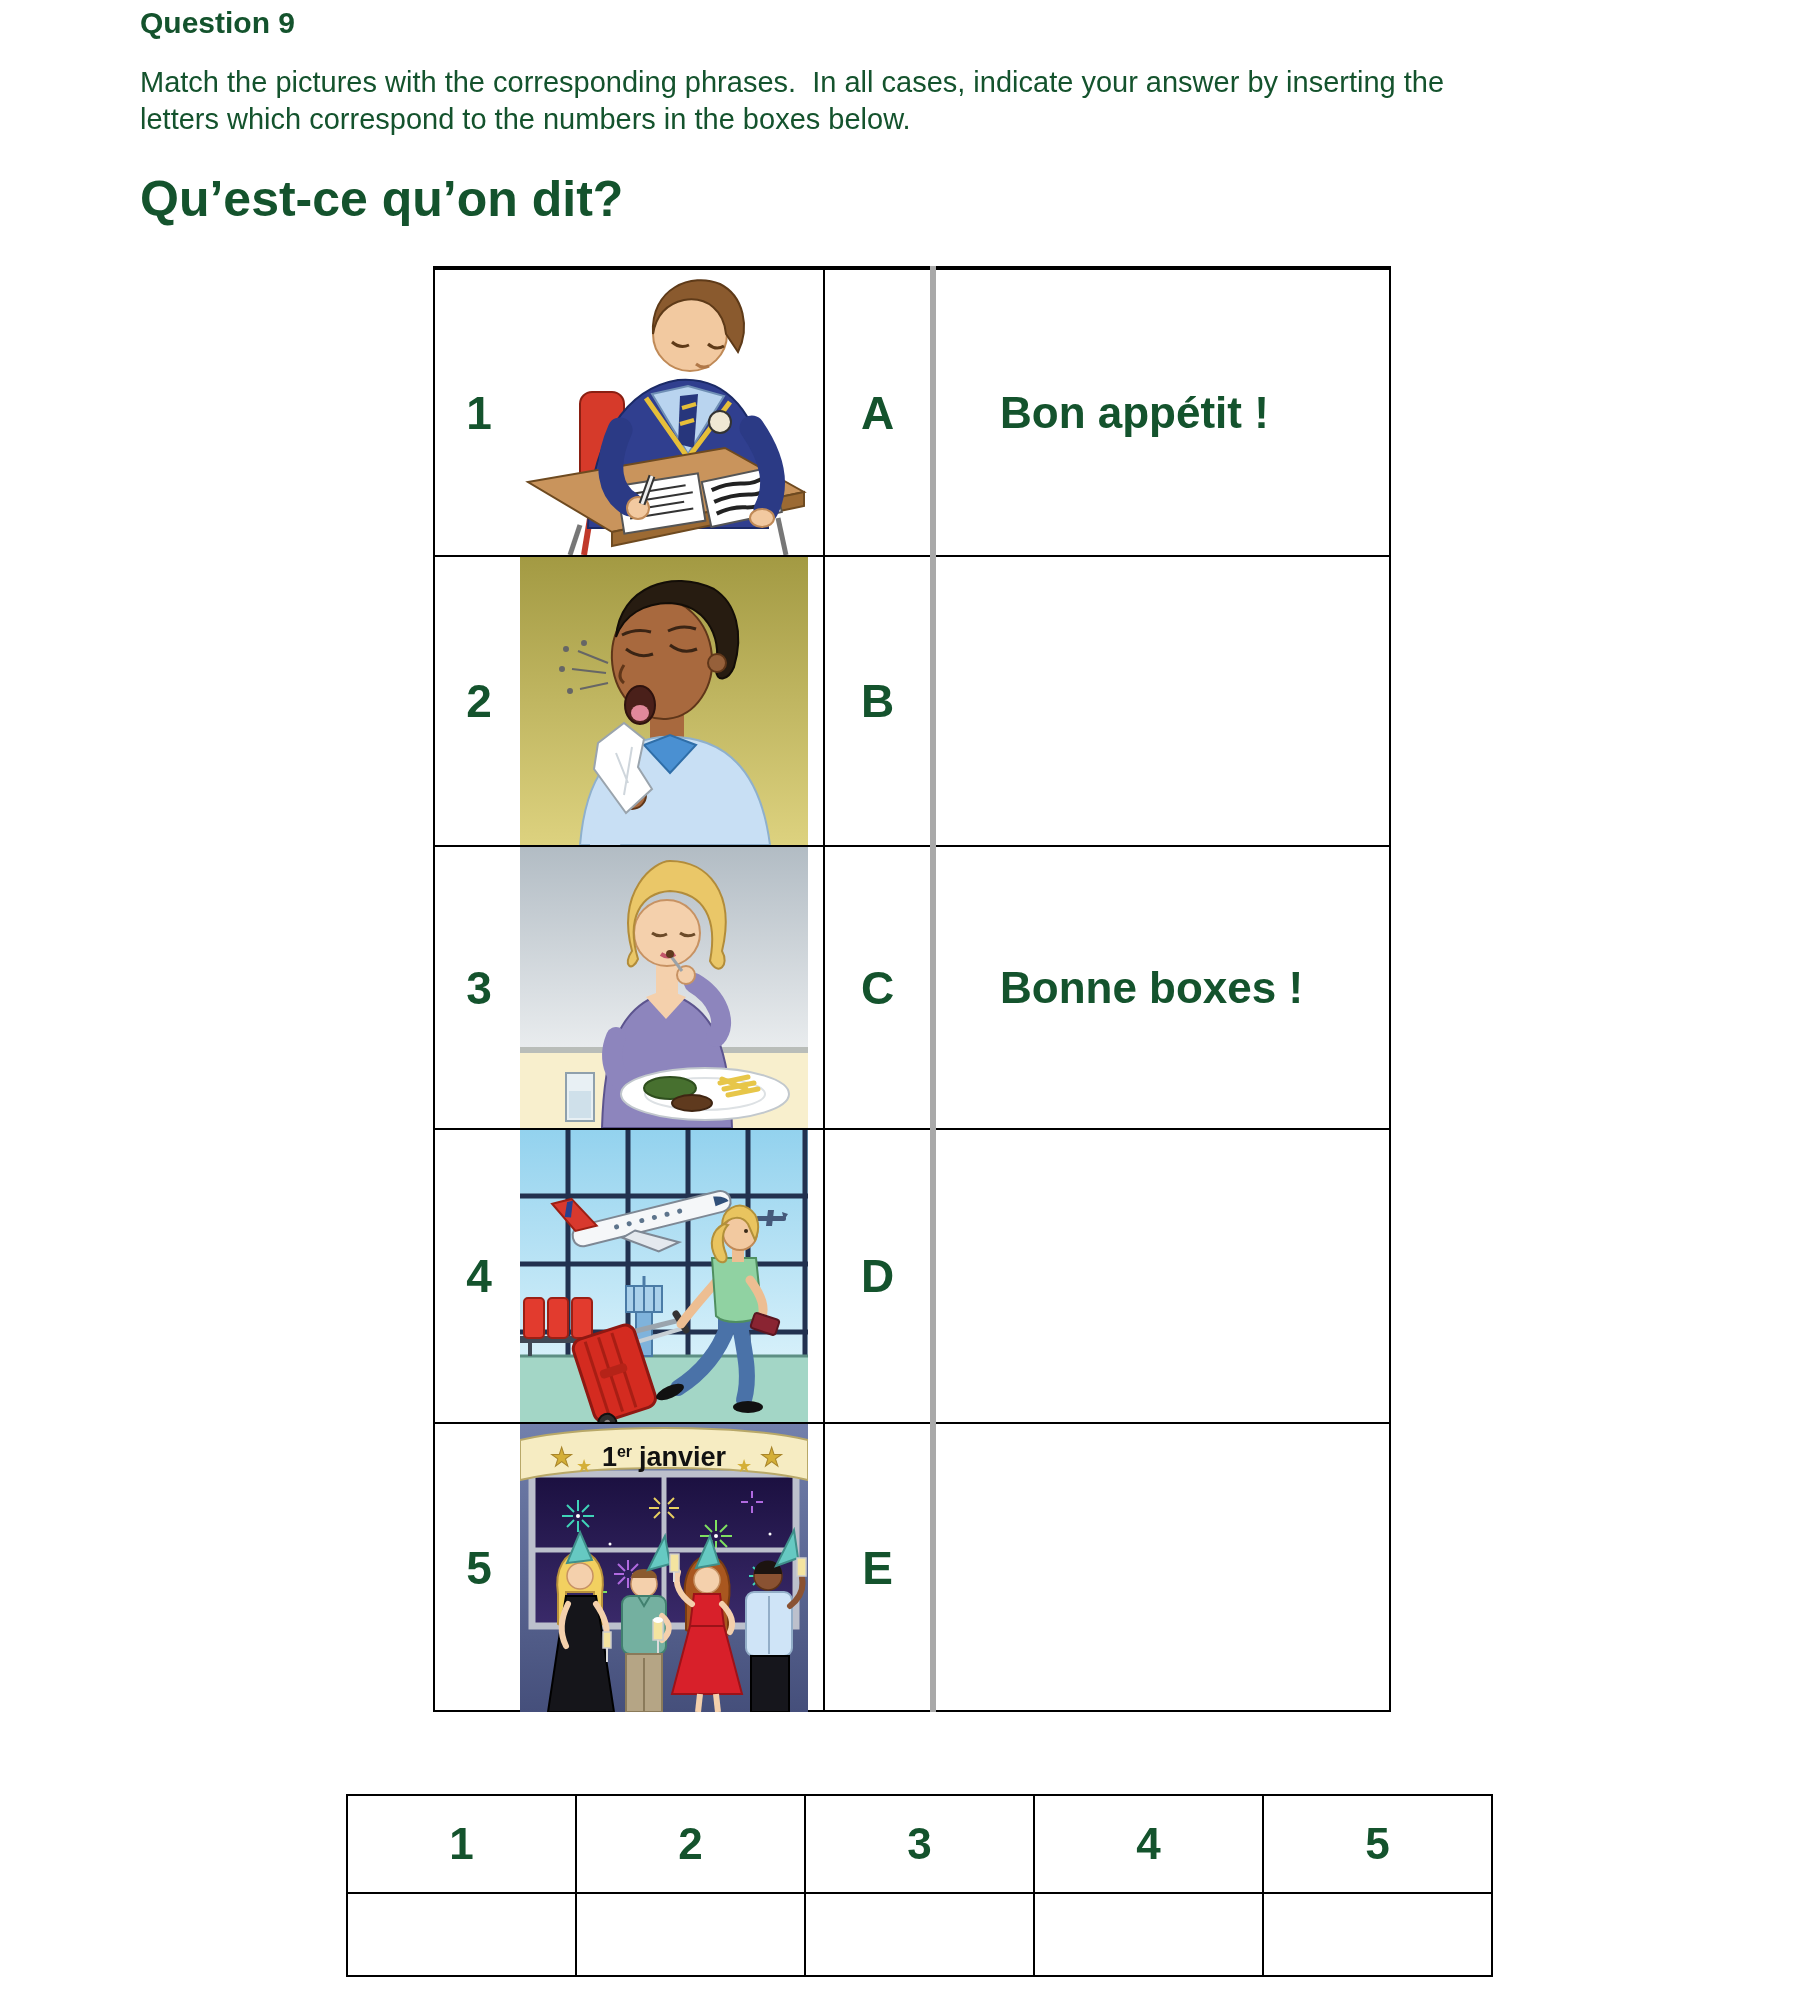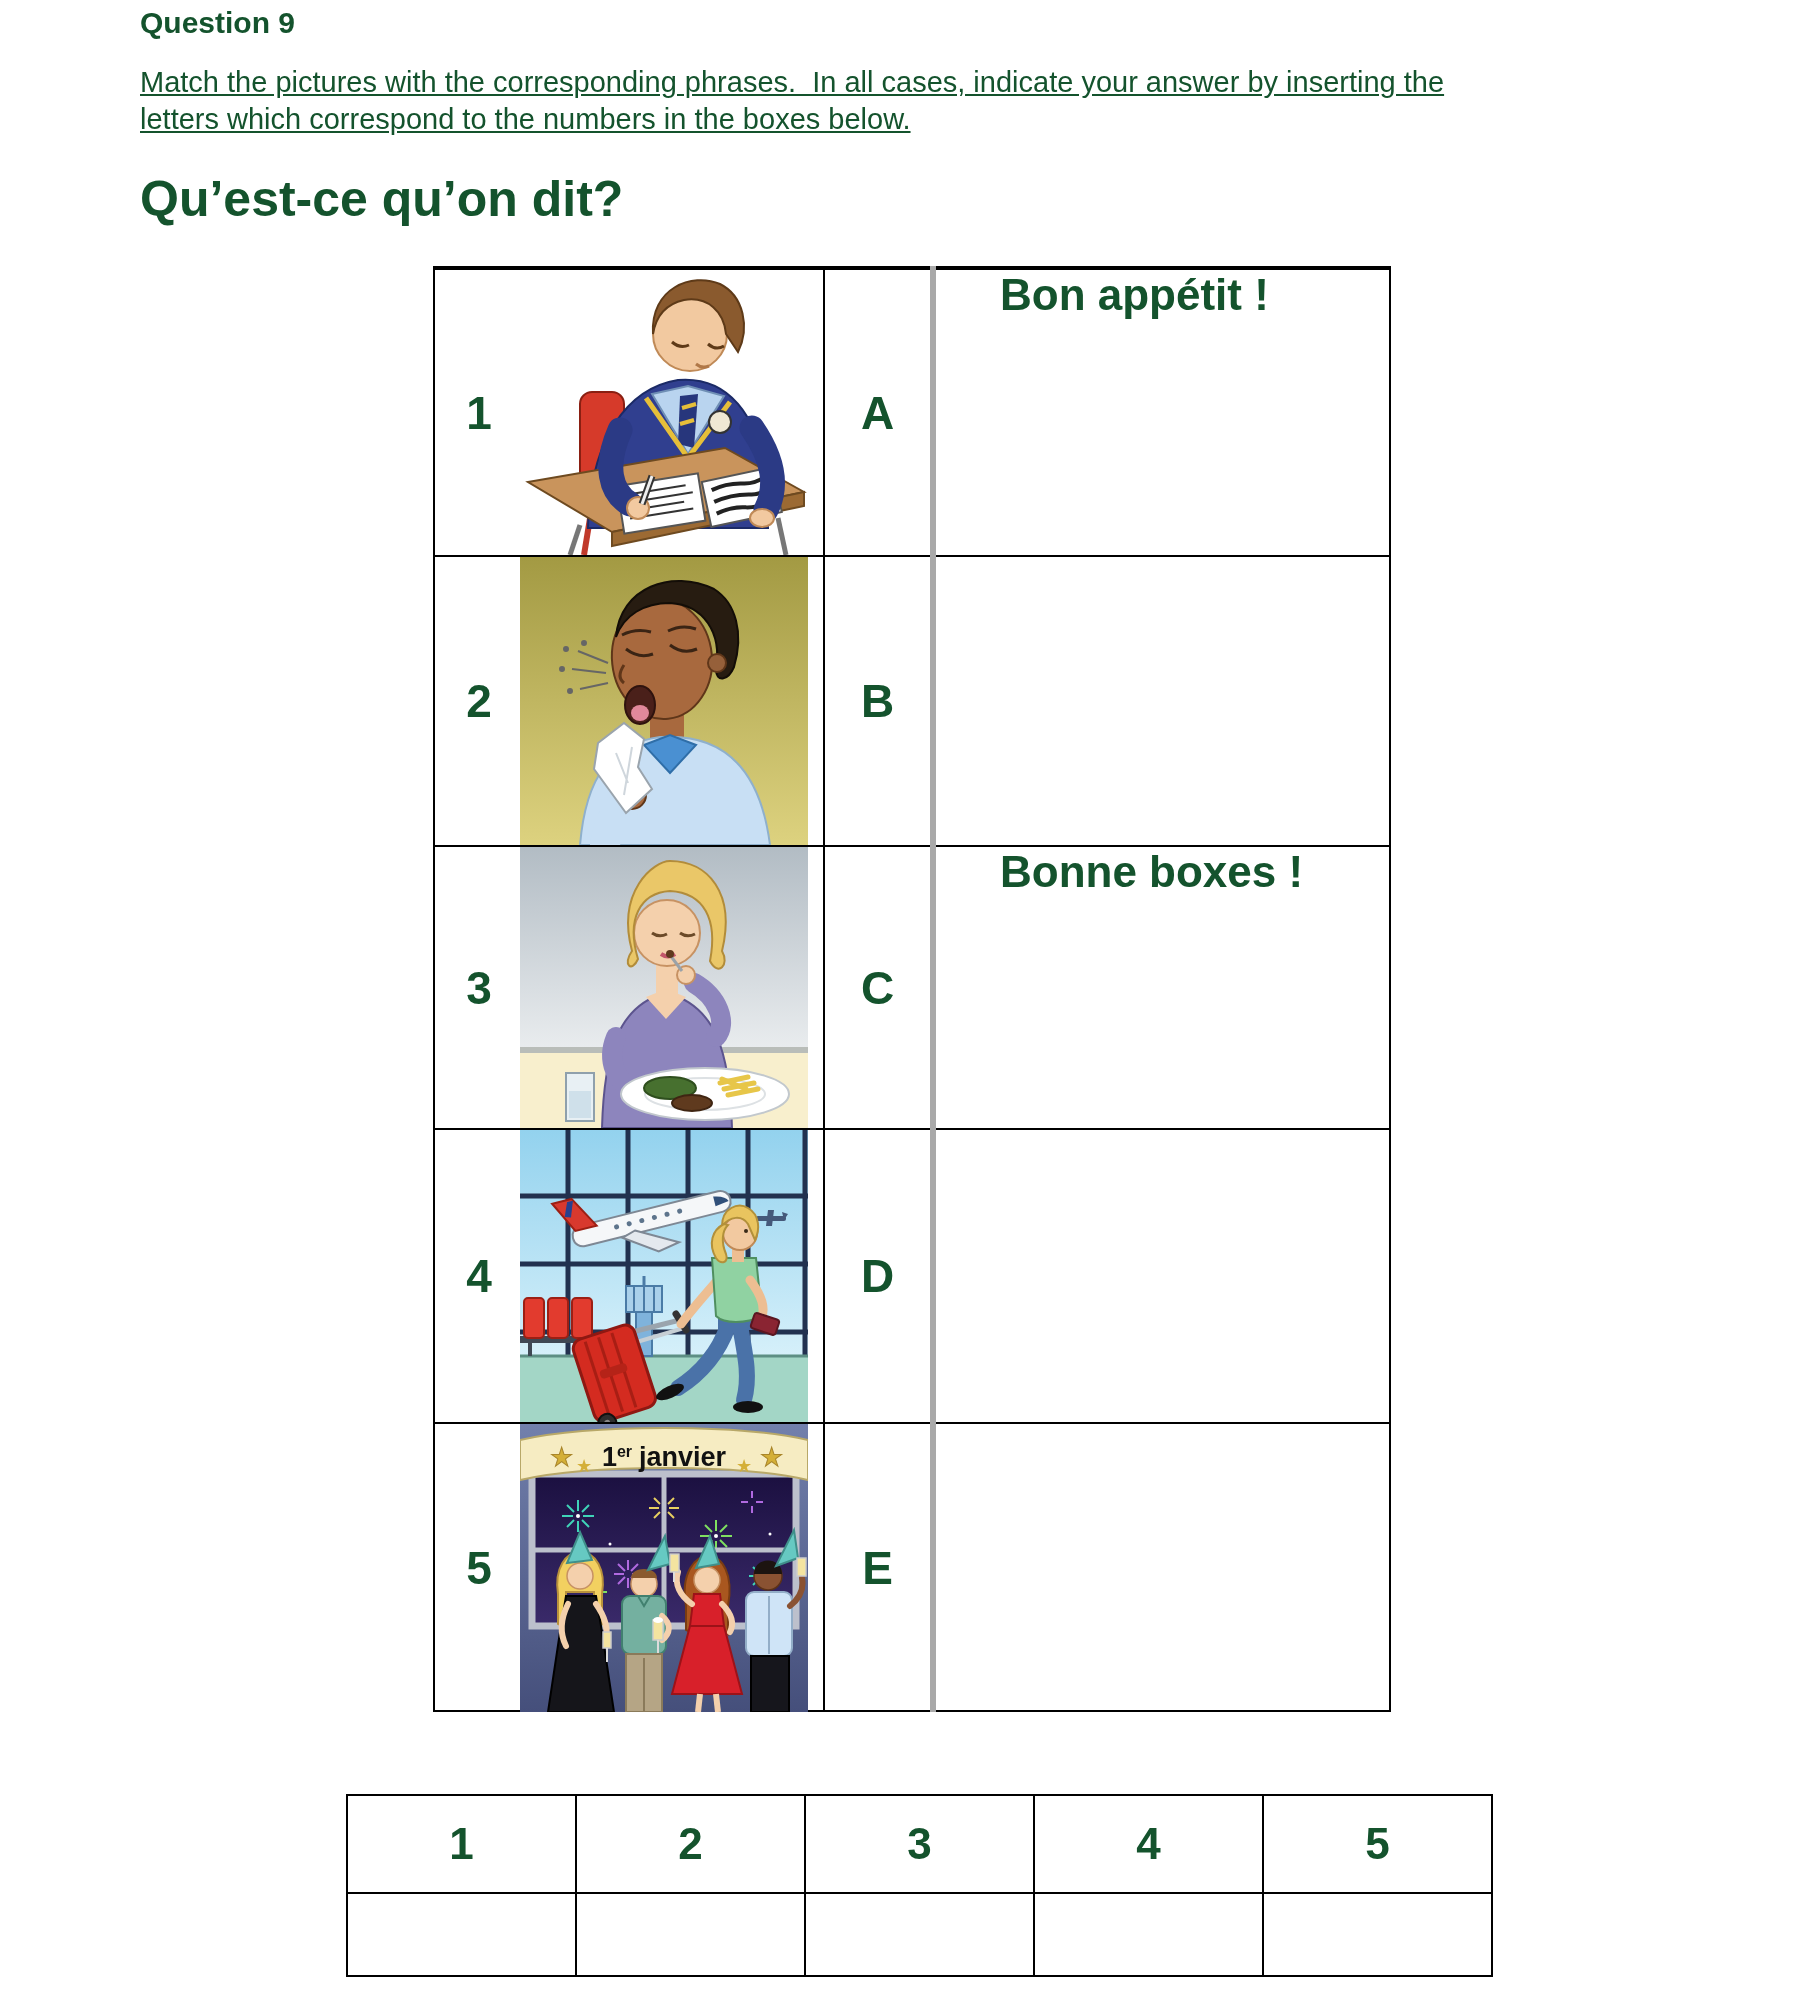--- a/index.html
+++ b/index.html
@@ -1,37 +1,37 @@
 <!DOCTYPE html>
 <html><head>
 <meta charset="utf-8">
 <style>
   html,body{margin:0;padding:0;background:#fff;}
   .page{position:relative;width:1818px;height:2010px;background:#ffffff;
         font-family:"Liberation Sans",sans-serif;color:#14532d;overflow:hidden;}
   .q-label{position:absolute;left:140px;top:6px;font-size:30px;font-weight:bold;white-space:pre-wrap;}
-  .instructions{position:absolute;left:140px;top:64px;width:1540px;font-size:29px;line-height:37px;text-decoration:underline;}
+  .instructions{position:absolute;left:140px;top:64px;width:1540px;font-size:29px;line-height:37px;}
   .instructions div{white-space:pre-wrap;}
   .title{position:absolute;left:140px;top:170px;width:1520px;text-align:left;
          font-size:50px;font-weight:bold;white-space:pre-wrap;}
 
   
   .match-table{position:absolute;left:433px;top:266px;width:958px;height:1446px;
                border:2px solid #000;box-sizing:border-box;background:#fff;}
   .divider{position:absolute;left:495px;top:-2px;bottom:-2px;width:6px;background:#a9a9a9;z-index:6;}
   .mrow{display:flex;border-top:2px solid #000;box-sizing:content-box;}
   .mrow:first-child{border-top:none;}
   .c1{width:388px;position:relative;flex:none;}
   .num{position:absolute;left:0;top:0;bottom:0;width:88px;display:flex;align-items:center;
        justify-content:center;font-size:46px;font-weight:bold;}
   .pic{position:absolute;left:85px;top:0;bottom:0;width:288px;overflow:hidden;}
   .pic svg{display:block;width:100%;height:100%;}
   .c2{width:107px;flex:none;border-left:2px solid #000;display:flex;align-items:center;
       justify-content:center;font-size:46px;font-weight:bold;box-sizing:border-box;}
-  .c3{flex:1;display:flex;align-items:flex-start;padding-left:70px;font-size:44px;font-weight:bold;
+  .c3{flex:1;display:flex;align-items:center;padding-left:70px;font-size:44px;font-weight:bold;
       box-sizing:border-box;}
   .h1{height:285px;} .h2{height:288px;} .h3{height:281px;} .h4{height:292px;} .h5{height:288px;}
 
   
   .answer-table{position:absolute;left:346px;top:1794px;width:1147px;height:183px;
                 border:2px solid #000;box-sizing:border-box;display:flex;flex-direction:column;background:#fff;}
   .arow{display:flex;flex:none;}
   .arow.head{height:96px;border-bottom:2px solid #000;}
   .arow.blank{flex:1;}
   .acell{flex:1;border-left:2px solid #000;display:flex;align-items:center;justify-content:center;

